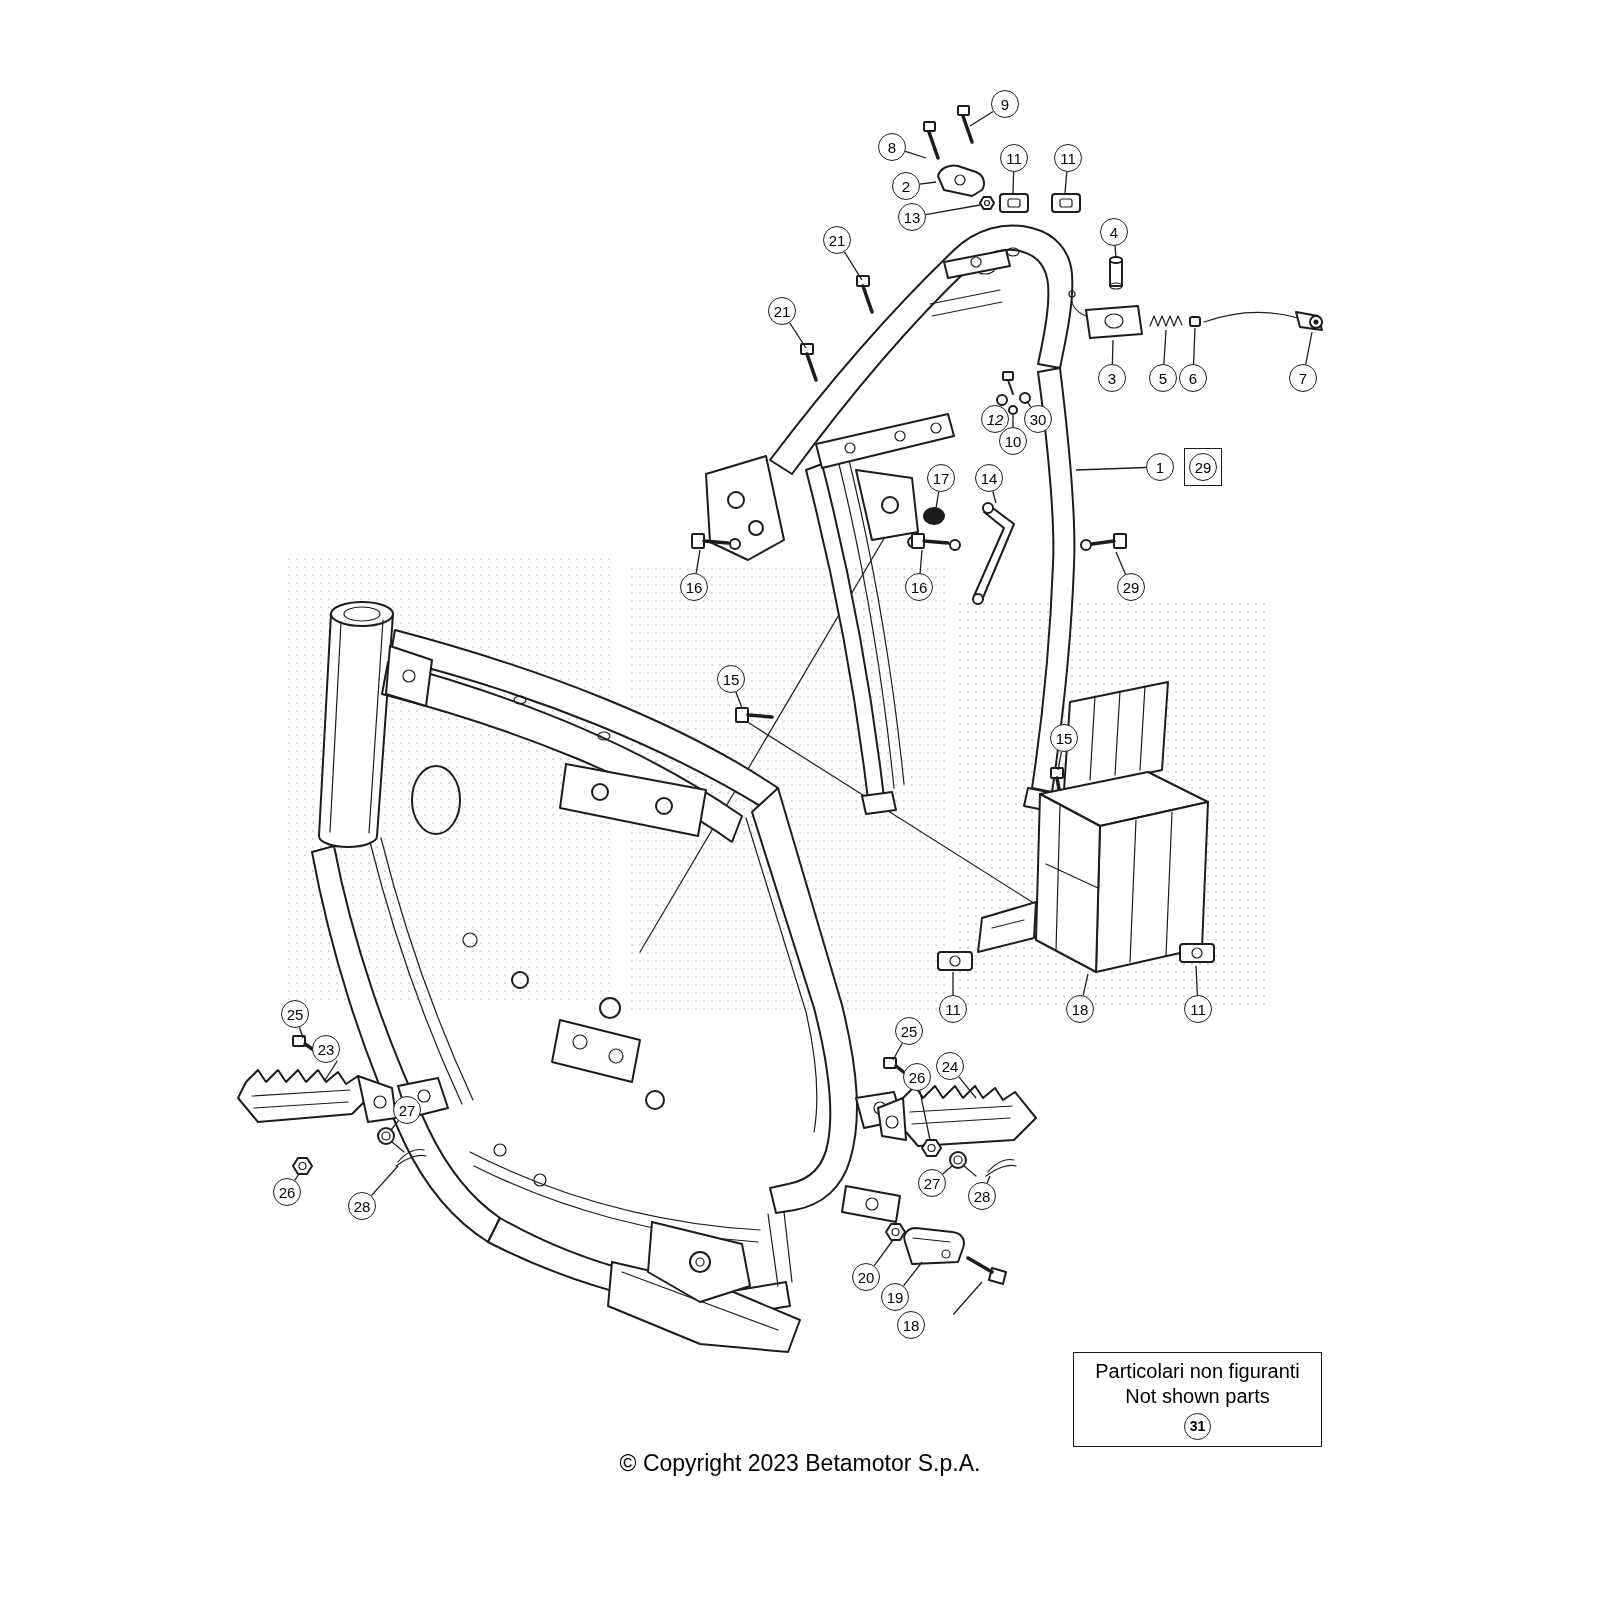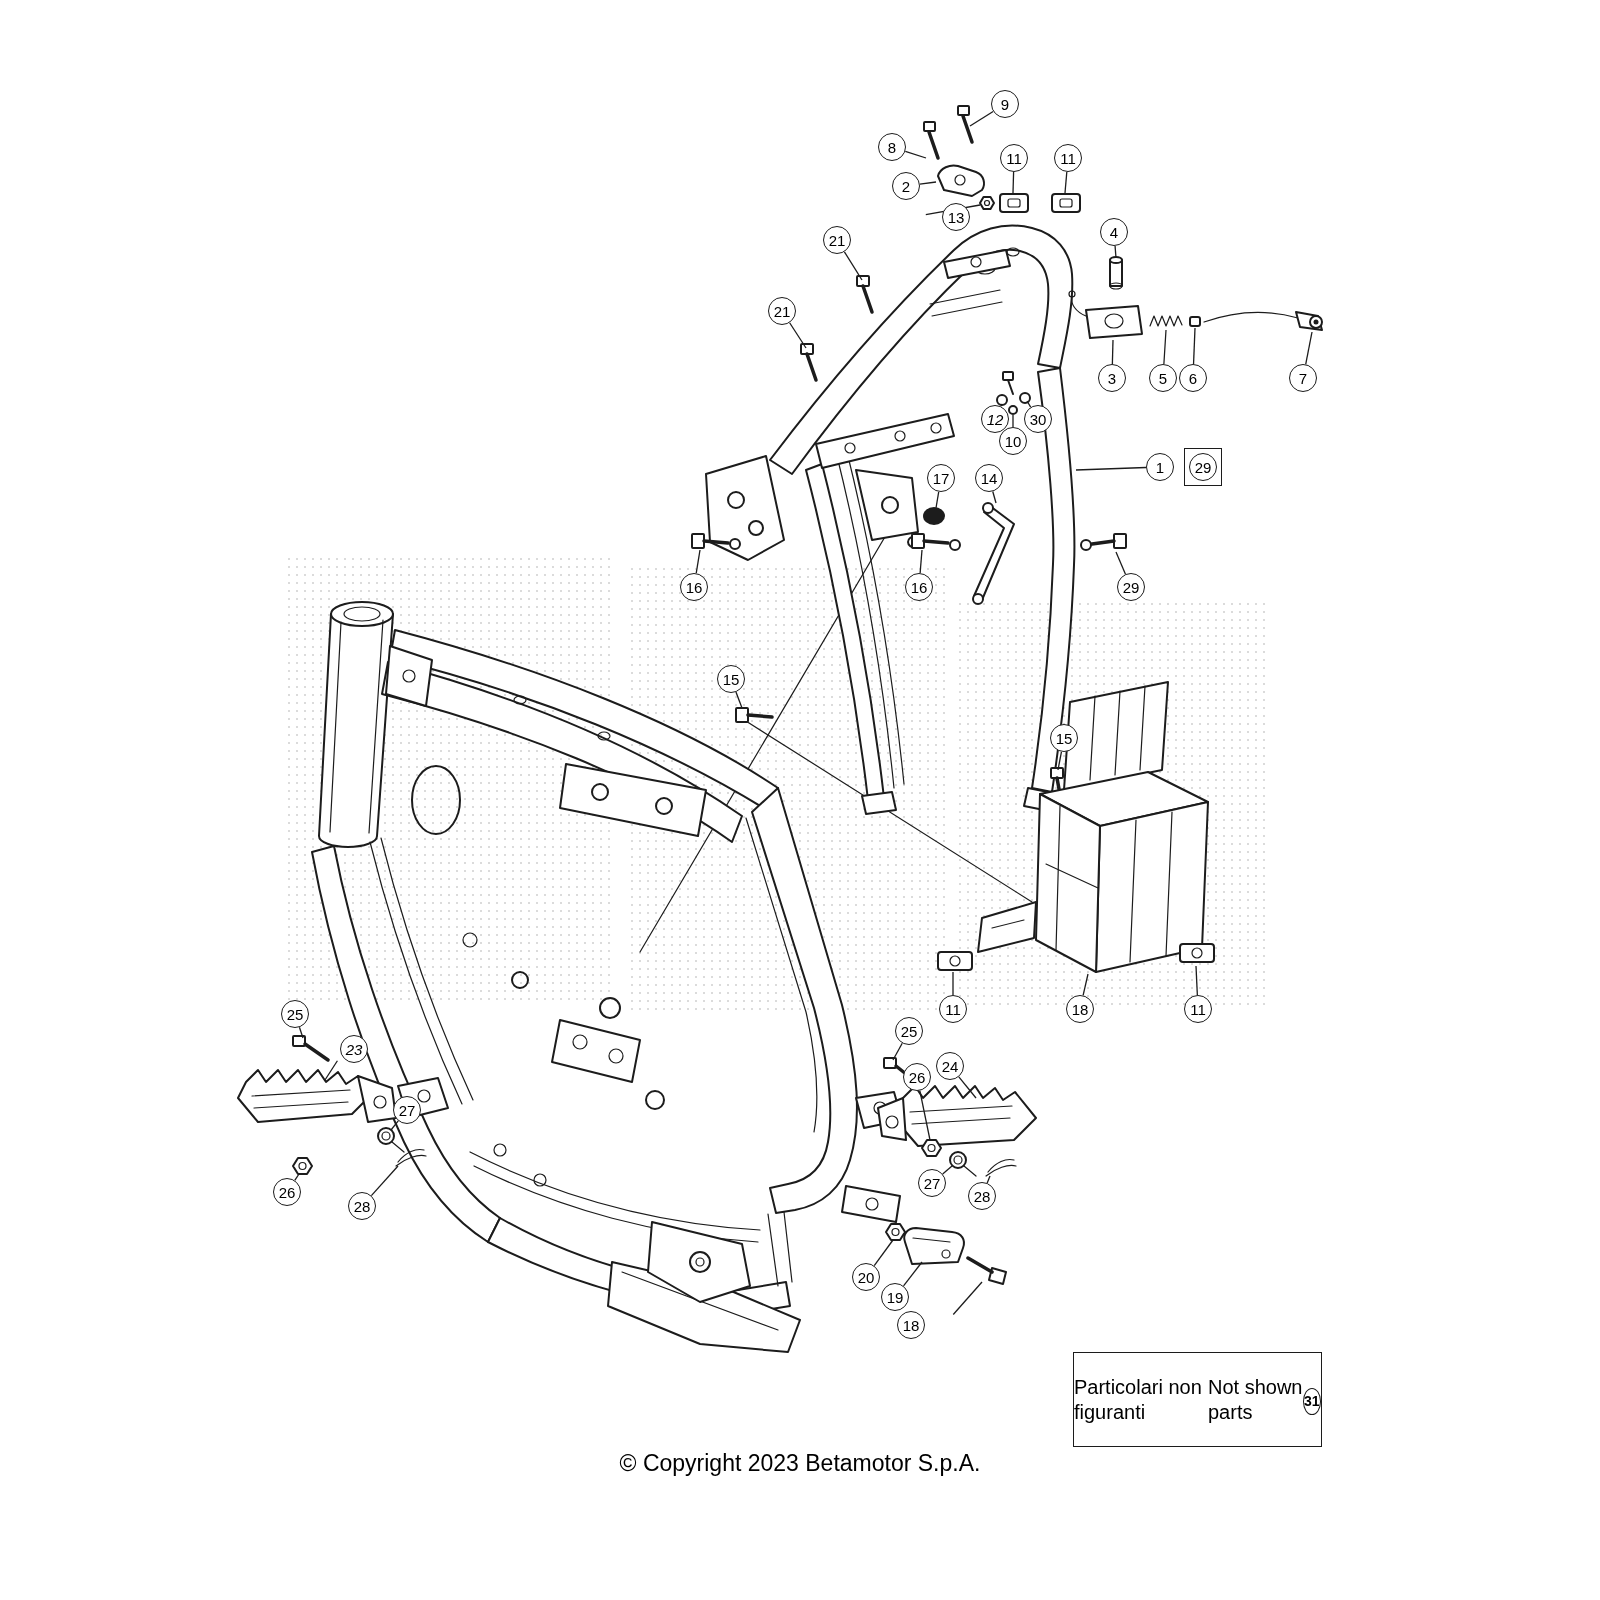--- a/index.html
+++ b/index.html
@@ -33,21 +33,21 @@
   }
   .callout-inner {
     width:28px; height:28px; box-sizing:border-box;
     border:1.7px solid var(--ink,#1c1c1c); border-radius:50%;
     display:flex; align-items:center; justify-content:center;
     font-size:15px; line-height:1; background:#fff;
   }
   .note-box {
     position:absolute; left:1073px; top:1352px; width:249px; height:95px;
     box-sizing:border-box; border:1.7px solid var(--ink,#1c1c1c); background:#fff;
-    display:flex; flex-direction:row; align-items:center; justify-content:center;
+    display:flex; flex-direction:column; align-items:center; justify-content:center;
     z-index:3; font-size:20px; line-height:1.25;
   }
   .note-box .mini-callout {
     width:27px; height:27px; box-sizing:border-box; margin-top:4px;
     border:1.6px solid var(--ink,#1c1c1c); border-radius:50%;
     display:flex; align-items:center; justify-content:center; font-size:14px;font-weight:bold;
   }
   .copyright {
     position:absolute; left:0; right:0; top:1450px; text-align:center;
     font-size:23px; z-index:3;
@@ -334,21 +334,21 @@
     <div>Particolari non figuranti</div>
     <div>Not shown parts</div>
     <div class="mini-callout">31</div>
   </div>
 
   <div class="copyright">© Copyright 2023 Betamotor S.p.A.</div>
 
 <div class="callout" style="left: 991px; top: 90px;">9</div>
     <div class="callout" style="left: 878px; top: 133px;">8</div>
     <div class="callout" style="left: 892px; top: 172px;">2</div>
-    <div class="callout" style="left: 898px; top: 203px; margin-left: 44px;">13</div>
+    <div class="callout" style="left: 898px; top: 203px;">13</div>
     <div class="callout" style="left: 1000px; top: 144px;">11</div>
     <div class="callout" style="left: 1054px; top: 144px;">11</div>
     <div class="callout" style="left: 1100px; top: 218px;">4</div>
     <div class="callout" style="left: 823px; top: 226px;">21</div>
     <div class="callout" style="left: 768px; top: 297px;">21</div>
     <div class="callout" style="left: 1098px; top: 364px;">3</div>
     <div class="callout" style="left: 1149px; top: 364px;">5</div>
     <div class="callout" style="left: 1179px; top: 364px;">6</div>
     <div class="callout" style="left: 1289px; top: 364px;">7</div>
     <div class="callout" style="left: 981px; top: 405px; font-style: italic;">12</div>
@@ -362,21 +362,21 @@
     </div>
     <div class="callout" style="left: 680px; top: 573px;">16</div>
     <div class="callout" style="left: 905px; top: 573px;">16</div>
     <div class="callout" style="left: 1117px; top: 573px;">29</div>
     <div class="callout" style="left: 717px; top: 665px;">15</div>
     <div class="callout" style="left: 1050px; top: 724px;">15</div>
     <div class="callout" style="left: 939px; top: 995px;">11</div>
     <div class="callout" style="left: 1066px; top: 995px;">18</div>
     <div class="callout" style="left: 1184px; top: 995px;">11</div>
     <div class="callout" style="left: 281px; top: 1000px;">25</div>
-    <div class="callout" style="left: 340px; top: 1035px; font-style: italic;">23</div>
+    <div class="callout" style="left: 312px; top: 1035px;">23</div>
     <div class="callout" style="left: 895px; top: 1017px;">25</div>
     <div class="callout" style="left: 936px; top: 1052px;">24</div>
     <div class="callout" style="left: 903px; top: 1063px;">26</div>
     <div class="callout" style="left: 393px; top: 1096px;">27</div>
     <div class="callout" style="left: 273px; top: 1178px;">26</div>
     <div class="callout" style="left: 348px; top: 1192px;">28</div>
     <div class="callout" style="left: 918px; top: 1169px;">27</div>
     <div class="callout" style="left: 968px; top: 1182px;">28</div>
     <div class="callout" style="left: 852px; top: 1263px;">20</div>
     <div class="callout" style="left: 881px; top: 1283px;">19</div>

